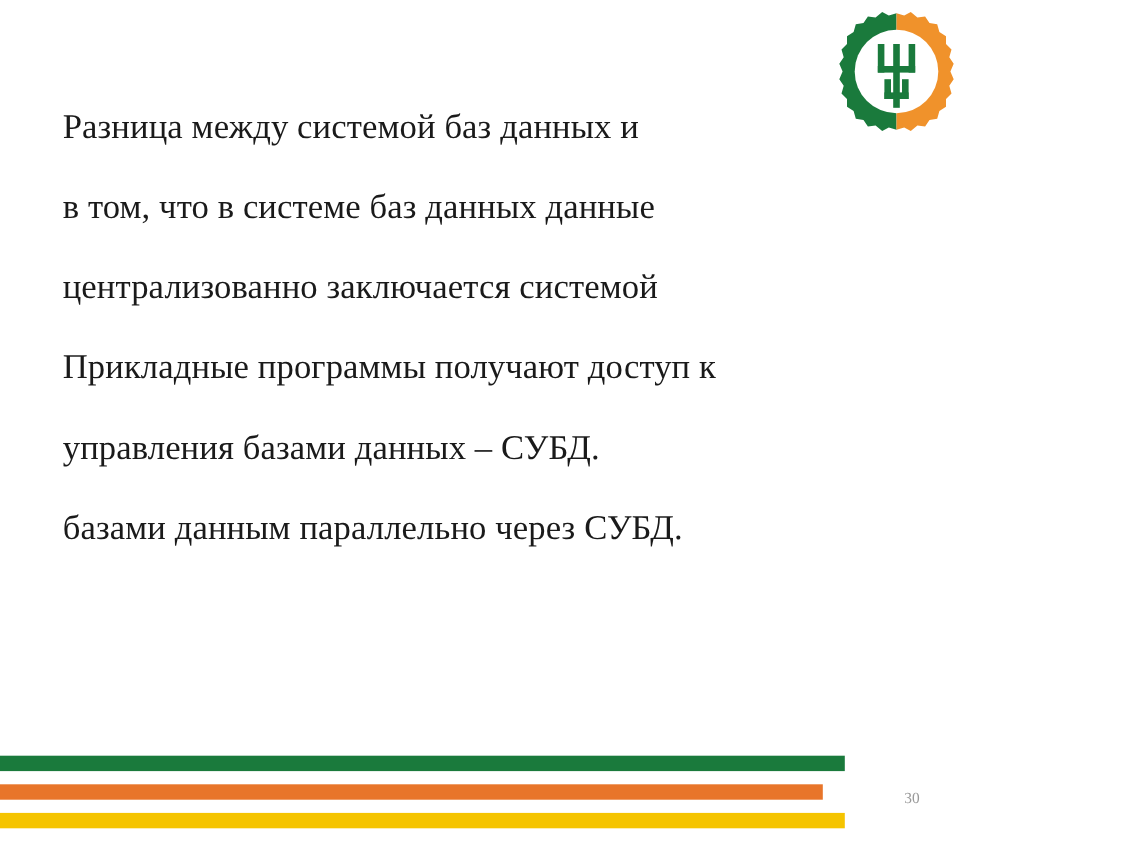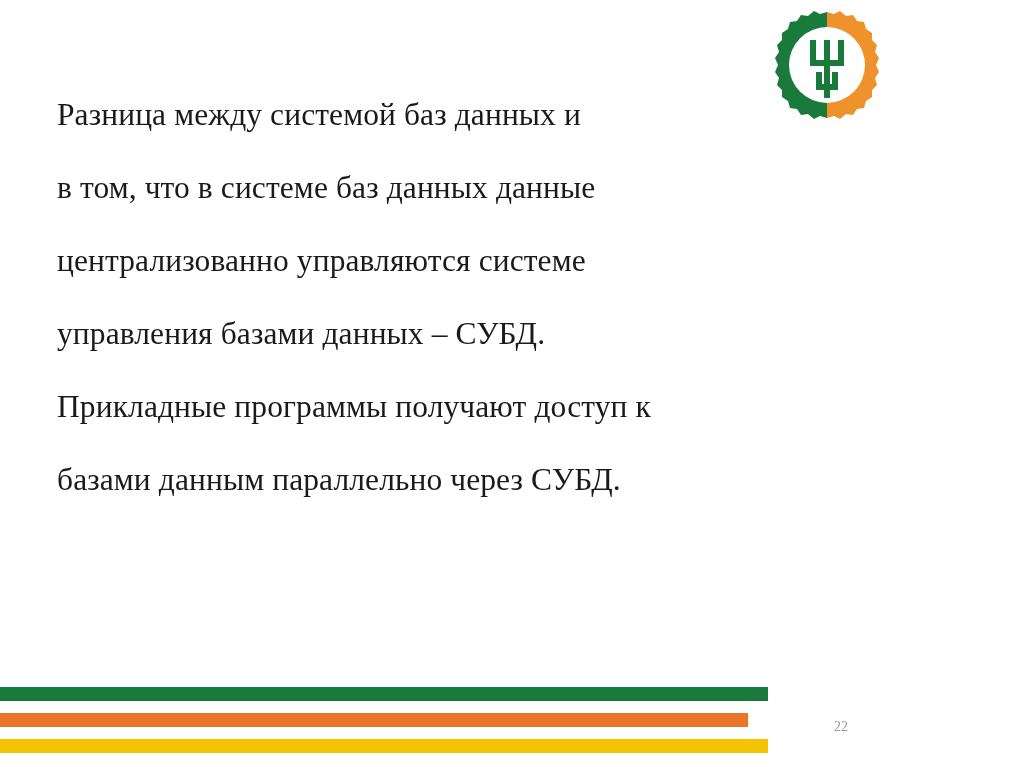--- a/index.html
+++ b/index.html
@@ -12,21 +12,20 @@
     background: #ffffff;
     font-family: "Liberation Serif", serif;
     overflow: hidden;
     position: relative;
   }
   .slide {
     position: relative;
     width: 892px;
     height: 767px;
     background: #ffffff;
-    padding-left: 12px;
   }
 
   
   .logo {
     position: absolute;
     top: 10px;
     right: 22px;
     width: 110px;
     height: 110px;
   }
@@ -127,27 +126,27 @@
         <rect x="44" y="62" width="6" height="18"></rect>
         <rect x="60" y="62" width="6" height="18"></rect>
         <rect x="44" y="74" width="22" height="6"></rect>
       </g>
     </svg>
   </div>
 
   <div class="body-text">
     <span class="line">Разница между системой баз данных и</span>
     <span class="line">в том, что в системе баз данных данные</span>
-    <span class="line">централизованно управляются системе</span>
+    <span class="line">централизованно заключается системой</span>
+    <span class="line">Прикладные программы получают доступ к</span>
     <span class="line">управления базами данных – СУБД.</span>
-    <span class="line">Прикладные программы получают доступ к</span>
     <span class="line">базами данным параллельно через СУБД.</span>
   </div>
 
   <div class="bars">
     <div class="bar bar-green"></div>
     <div class="bar bar-orange"></div>
     <div class="bar bar-yellow"></div>
   </div>
 
-  <div class="page-number">22</div>
+  <div class="page-number">30</div>
 
 </div>
 
 </body></html>

